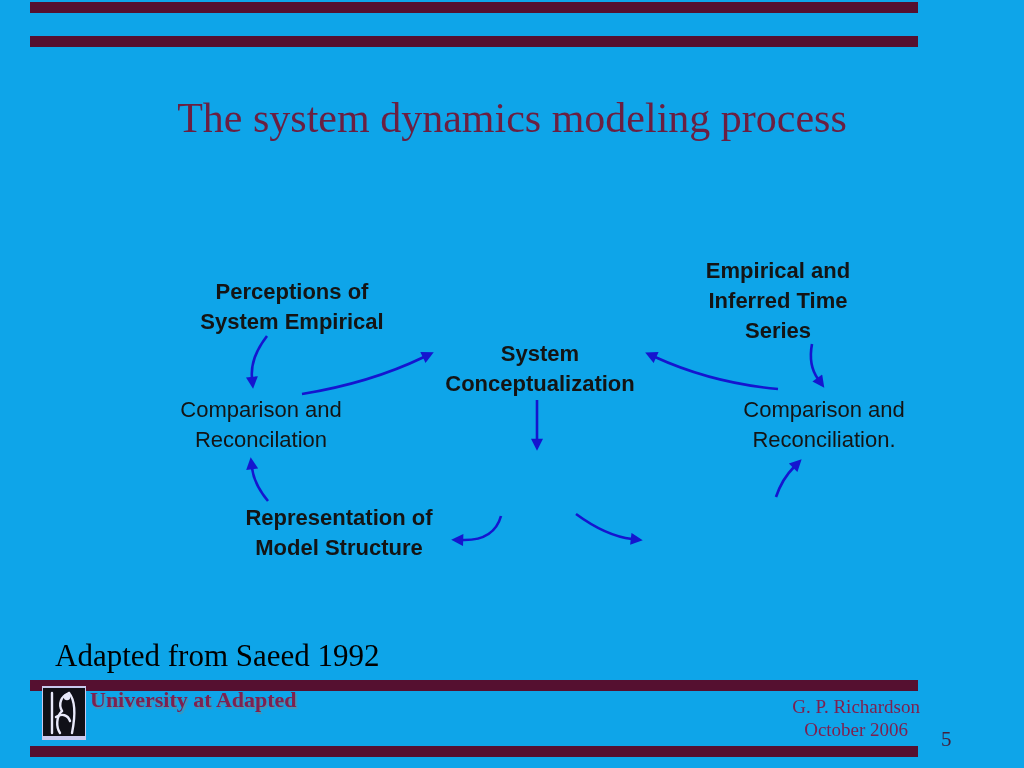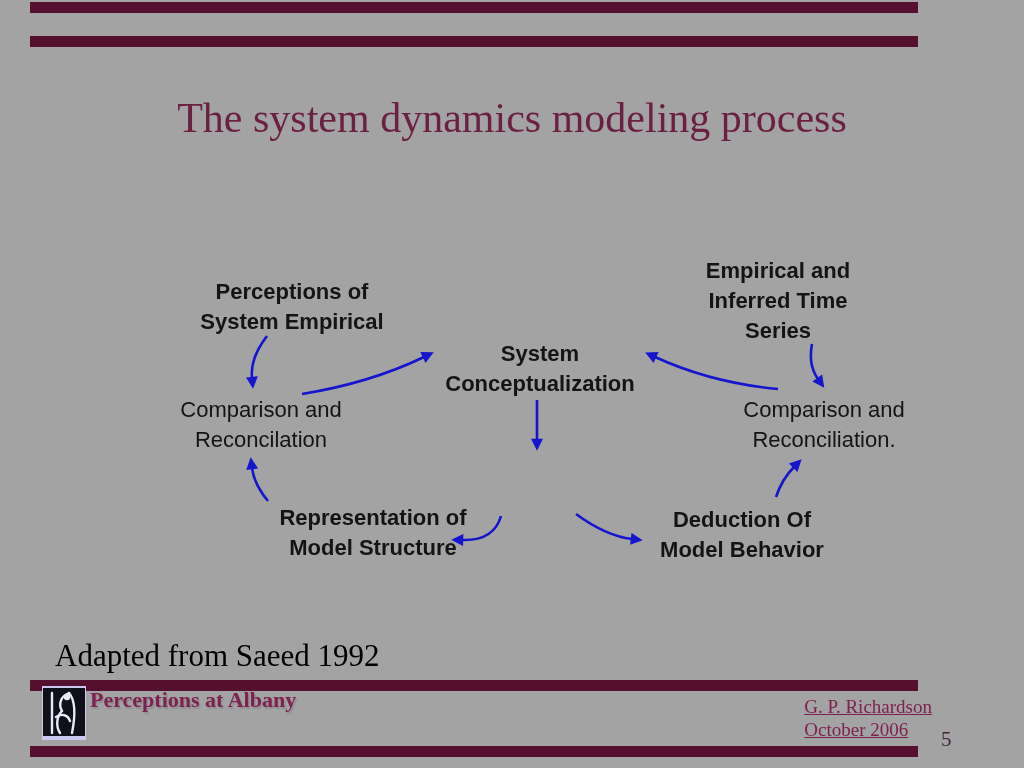--- a/index.html
+++ b/index.html
@@ -1,19 +1,19 @@
 <!DOCTYPE html>
 <html><head>
 <meta charset="utf-8">
 <style>
   html,body{margin:0;padding:0;background:#ffffff;}
   .slide{
     position:relative;
     width:1024px;height:768px;
-    background:#a3a3a3;
+    background:#0ea5e9;
     overflow:hidden;
     font-family:"Liberation Serif", serif;
   }
   .accent-bar{
     position:absolute;
     left:30px;width:888px;height:11px;
     background:#551030;
   }
   .bar-top-1{top:2px;}
   .bar-top-2{top:36px;}
@@ -62,27 +62,26 @@
     left:90px;top:687px;
     font-family:"Liberation Serif", serif;
     font-weight:bold;
     color:#7d2150;
     text-shadow:1.5px 1.5px 1px rgba(130,130,130,0.6);
     line-height:25px;
     font-size:22px;
   }
   .credits-block{
     position:absolute;
-    right:92px;top:695px;
-    text-align:left;
+    right:104px;top:695px;
+    text-align:center;
     font-family:"Liberation Serif", serif;
     font-size:19px;
     line-height:23px;
     color:#7d2150;
-    text-decoration:underline;
   }
   .page-number{
     position:absolute;
     left:941px;top:727px;
     font-family:"Liberation Serif", serif;
     font-size:21px;
     color:#43203c;
   }
 </style>
 </head>
@@ -120,42 +119,40 @@
 System Empirical</div>
   <div class="node bold" style="left:540px;top:339px;">System
 Conceptualization</div>
   <div class="node bold" style="left:778px;top:256px;">Empirical and
 Inferred Time
 Series</div>
   <div class="node" style="left:261px;top:395px;">Comparison and
 Reconcilation</div>
   <div class="node" style="left:824px;top:395px;">Comparison and
 Reconciliation.</div>
-  <div class="node bold" style="left:339px;top:503px;margin-left:34px;">Representation of
+  <div class="node bold" style="left:339px;top:503px;">Representation of
 Model Structure</div>
-  <div class="node bold" style="left:742px;top:505px;">Deduction Of
-Model Behavior</div>
 
   <div class="attribution">Adapted from Saeed 1992</div>
 
   <svg class="logo" viewBox="0 0 44 54">
     <rect x="0" y="0" width="44" height="54" fill="#c9c9ee"></rect>
     <rect x="1" y="2" width="42" height="48" fill="#101018"></rect>
     <g fill="none" stroke="#e9e9fa" stroke-width="2.4" stroke-linecap="round">
       <path d="M10,7 L10,47"></path>
       <path d="M27,7 C19,10 16,18 20,25"></path>
       <path d="M20,25 C14,31 14,41 18,47"></path>
       <path d="M27,7 C33,14 34,27 30,47"></path>
       <path d="M14,31 C20,27 26,29 28,35"></path>
     </g>
     <circle cx="25" cy="11" r="3.2" fill="#e9e9fa"></circle>
   </svg>
 
   <div class="org-block">
-    <div>Perceptions at Albany</div>
+    <div>University at Adapted</div>
   </div>
 
   <div class="credits-block">
     <div>G. P. Richardson</div>
     <div>October 2006</div>
   </div>
 
   <div class="page-number">5</div>
 
 </div>

